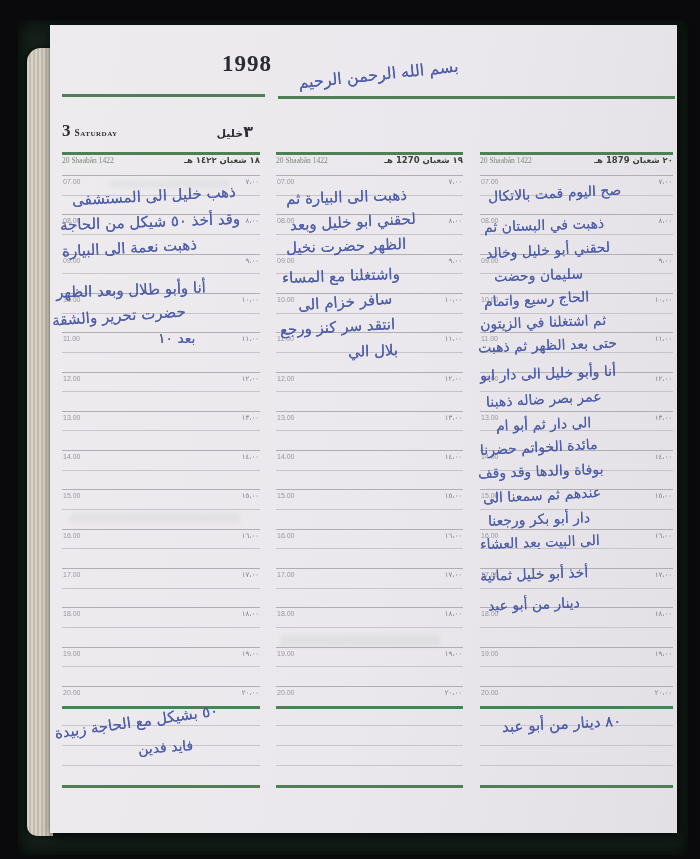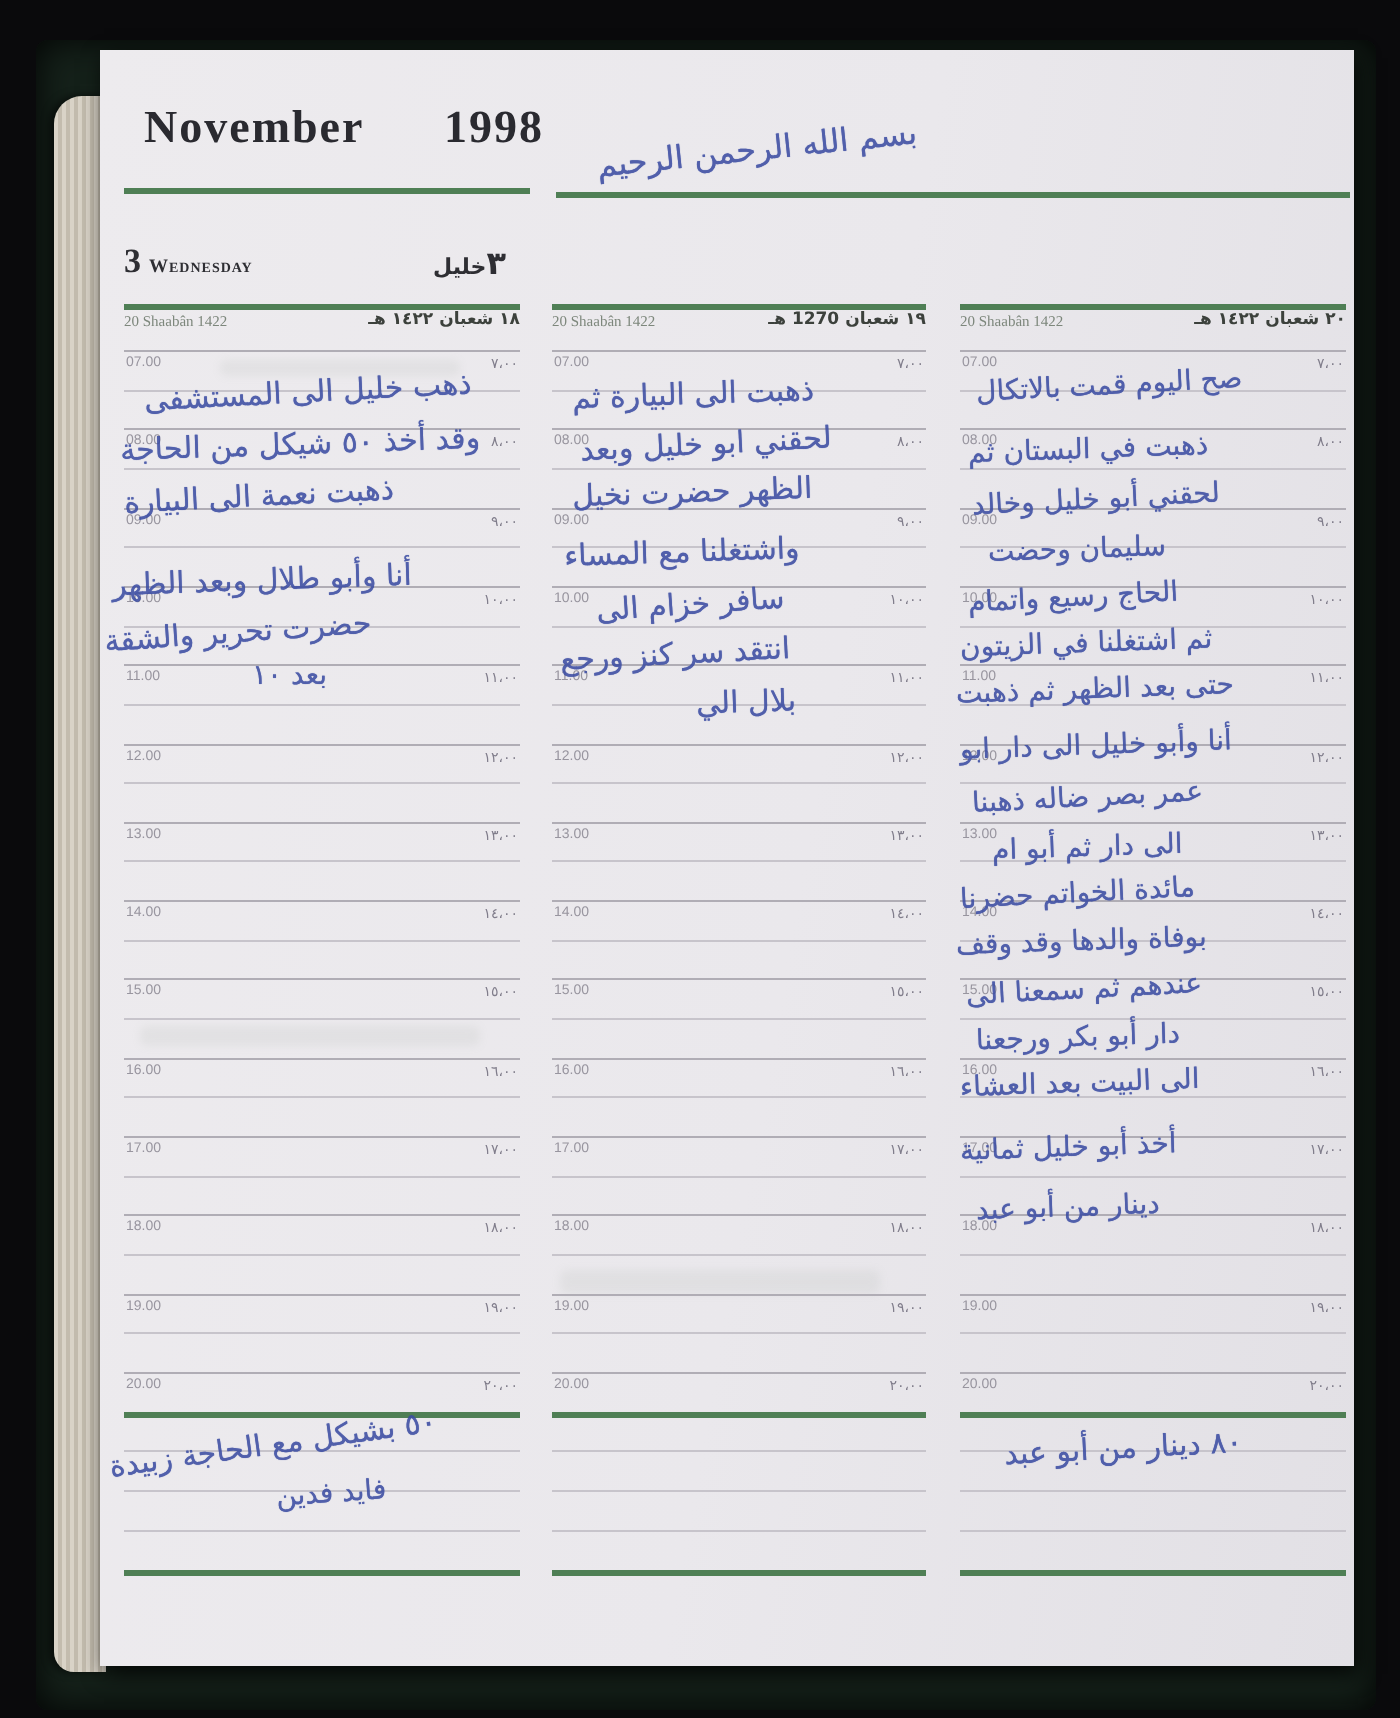--- a/index.html
+++ b/index.html
@@ -53,33 +53,32 @@
   .ghost{position:absolute;background:#9aa39a;opacity:.12;filter:blur(2px);border-radius:3px;}
 </style>
 </head>
 <body>
 
 <div class="scene">
   <div class="book-cover"></div>
   <div class="page-edges"></div>
 
   <div class="page">
-    <div class="abs month" style="left:22px;top:26px;">November</div>
     <div class="abs month" style="left:172px;top:26px;">1998</div>
 
     <div class="rule" style="left:12px;top:69px;width:203px;"></div>
     <div class="rule" style="left:228px;top:71px;width:397px;"></div>
 
     <div class="ghost" style="left:20px;top:488px;width:170px;height:10px;"></div>
     <div class="ghost" style="left:230px;top:610px;width:160px;height:12px;"></div>
     <div class="ghost" style="left:60px;top:155px;width:120px;height:8px;"></div>
 
     <div id="cols">
         <div class="day-col" style="left:12px;width:198px;">
-          <div class="day-head"><span class="dnum">3</span><span class="dname">Wednesday</span><div class="dar"><span class="dnum-ar">٣</span><span class="dname-ar">خليل</span></div></div>
+          <div class="day-head"><span class="dnum">3</span><span class="dname">Saturday</span><div class="dar"><span class="dnum-ar">٣</span><span class="dname-ar">خليل</span></div></div>
           <div class="rule" style="left:0;top:31px;width:198px;"></div>
           <div class="hijri-en">20 Shaabân 1422</div>
           <div class="hijri-ar">١٨ شعبان ١٤٢٢ هـ</div>
           <div class="thin" style="left:0;top:54px;width:198px;"></div>
           <div class="tlabel" style="left:1px;top:57px;">07.00</div>
           <div class="tlabel ar" style="right:1px;top:57px;">٧،٠٠</div>
           <div class="thin half" style="left:0;top:73.65px;width:198px;"></div>
           <div class="thin" style="left:0;top:93.30000000000001px;width:198px;"></div>
           <div class="tlabel" style="left:1px;top:96.30000000000001px;">08.00</div>
           <div class="tlabel ar" style="right:1px;top:96.30000000000001px;">٨،٠٠</div>
@@ -198,21 +197,21 @@
           <div class="tlabel ar" style="right:1px;top:567.9px;">٢٠،٠٠</div>
           <div class="rule thick" style="left:0;top:584.5px;width:187px;"></div>
           <div class="thin half" style="left:0;top:604.4px;width:187px;"></div>
           <div class="thin half" style="left:0;top:624.3px;width:187px;"></div>
           <div class="thin half" style="left:0;top:644.2px;width:187px;"></div>
           <div class="rule thick" style="left:0;top:664px;width:187px;"></div>
         </div>
         <div class="day-col" style="left:430px;width:193px;">
           <div class="rule" style="left:0;top:31px;width:193px;"></div>
           <div class="hijri-en">20 Shaabân 1422</div>
-          <div class="hijri-ar">٢٠ شعبان ١٤٢٢ هـ</div>
+          <div class="hijri-ar">٢٠ شعبان 1879 هـ</div>
           <div class="thin" style="left:0;top:54px;width:193px;"></div>
           <div class="tlabel" style="left:1px;top:57px;">07.00</div>
           <div class="tlabel ar" style="right:1px;top:57px;">٧،٠٠</div>
           <div class="thin half" style="left:0;top:73.65px;width:193px;"></div>
           <div class="thin" style="left:0;top:93.30000000000001px;width:193px;"></div>
           <div class="tlabel" style="left:1px;top:96.30000000000001px;">08.00</div>
           <div class="tlabel ar" style="right:1px;top:96.30000000000001px;">٨،٠٠</div>
           <div class="thin half" style="left:0;top:112.95000000000002px;width:193px;"></div>
           <div class="thin" style="left:0;top:132.6px;width:193px;"></div>
           <div class="tlabel" style="left:1px;top:135.6px;">09.00</div>
@@ -268,21 +267,21 @@
           <div class="rule thick" style="left:0;top:664px;width:193px;"></div>
         </div>
       </div>
     <div id="ink">
         <div class="ink" style="left:248px;top:40px;font-size:16px;transform:rotate(-6deg);">بسم الله الرحمن الرحيم</div>
         <div class="ink" style="left:22px;top:162px;font-size:15px;transform:rotate(-3deg);">ذهب خليل الى المستشفى</div>
         <div class="ink" style="left:10px;top:188px;font-size:15px;transform:rotate(-2deg);">وقد أخذ ٥٠ شيكل من الحاجة</div>
         <div class="ink" style="left:12px;top:214px;font-size:15px;transform:rotate(-3deg);">ذهبت نعمة الى البيارة</div>
         <div class="ink" style="left:6px;top:256px;font-size:15px;transform:rotate(-2deg);">أنا وأبو طلال وبعد الظهر</div>
         <div class="ink" style="left:2px;top:282px;font-size:15px;transform:rotate(-4deg);">حضرت تحرير والشقة</div>
-        <div class="ink" style="left:76px;top:305px;font-size:14px;transform:rotate(0deg);">بعد ١٠</div>
+        <div class="ink" style="left:108px;top:305px;font-size:14px;transform:rotate(0deg);">بعد ١٠</div>
         <div class="ink" style="left:4px;top:688px;font-size:15px;transform:rotate(-8deg);">٥٠ بشيكل مع الحاجة زبيدة</div>
         <div class="ink" style="left:88px;top:714px;font-size:14px;transform:rotate(-4deg);">فايد فدين</div>
         <div class="ink" style="left:236px;top:163px;font-size:15px;transform:rotate(-2deg);">ذهبت الى البيارة ثم</div>
         <div class="ink" style="left:240px;top:188px;font-size:15px;transform:rotate(-3deg);">لحقني ابو خليل وبعد</div>
         <div class="ink" style="left:236px;top:212px;font-size:15px;transform:rotate(-2deg);">الظهر حضرت نخيل</div>
         <div class="ink" style="left:232px;top:242px;font-size:15px;transform:rotate(-2deg);">واشتغلنا مع المساء</div>
         <div class="ink" style="left:248px;top:268px;font-size:15px;transform:rotate(-4deg);">سافر خزام الى</div>
         <div class="ink" style="left:230px;top:293px;font-size:15px;transform:rotate(-3deg);">انتقد سر كنز ورجع</div>
         <div class="ink" style="left:298px;top:317px;font-size:15px;transform:rotate(-2deg);">بلال الي</div>
         <div class="ink" style="left:438px;top:160px;font-size:14px;transform:rotate(-3deg);">صح اليوم قمت بالاتكال</div>

